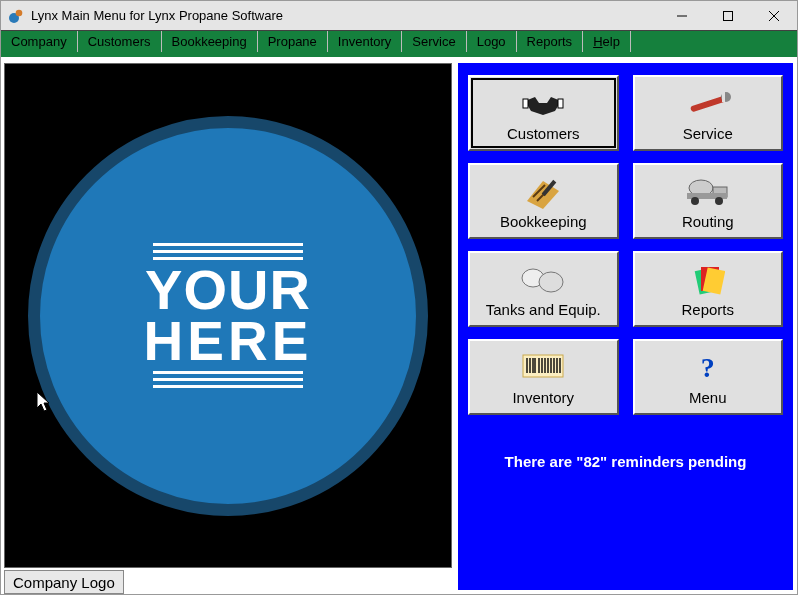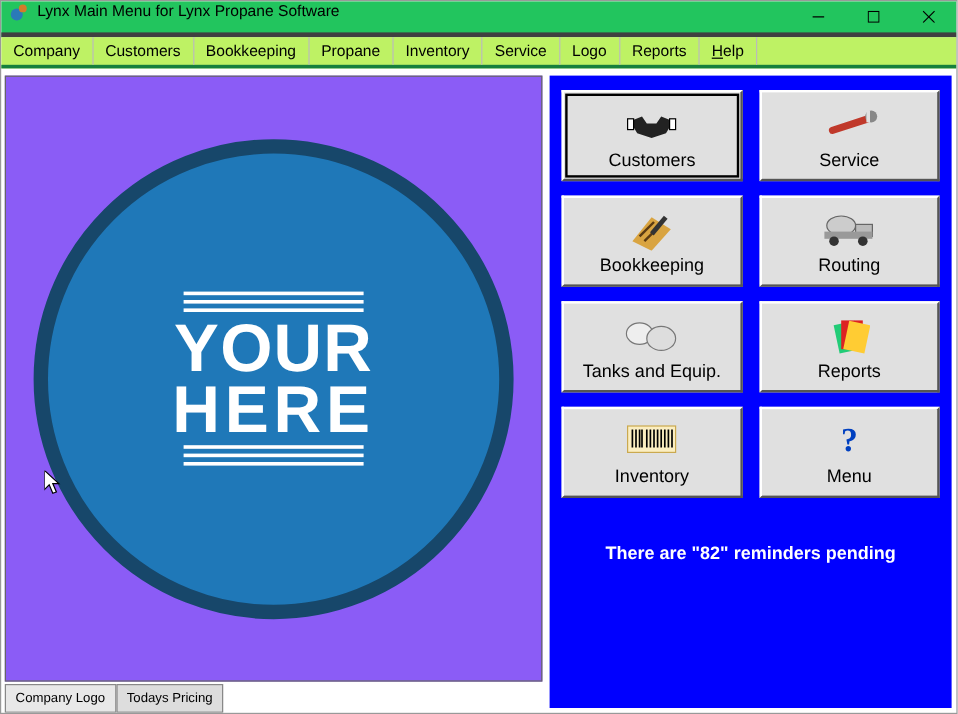--- a/index.html
+++ b/index.html
@@ -10,24 +10,24 @@
     font-size: 13px;
     background: #fff;
     width: 798px;
     height: 595px;
     overflow: hidden;
     border: 1px solid #999;
   }
   
   .titlebar {
     height: 30px;
-    background: #22c55e;
-    display: flex;
-    align-items: flex-start;
-    border-bottom: 4px solid #404040;
+    background: #e5e5e5;
+    display: flex;
+    align-items: center;
+    border-bottom: 1px solid #404040;
   }
   .titlebar .app-icon {
     width: 18px; height: 18px;
     margin: 0 6px;
     display: inline-flex; align-items:center; justify-content:center;
   }
   .titlebar .title {
     flex: 1;
     color: #000;
     font-size: 13px;
@@ -44,22 +44,22 @@
     justify-content: center;
     font-family: "Segoe UI Symbol", sans-serif;
     font-size: 12px;
     color: #000;
   }
   
   .menubar {
     height: 26px;
     display: flex;
     align-items: stretch;
-    background: #bef264;
-    border-bottom: 3px solid #15803d;
+    background: #15803d;
+    border-bottom: 5px solid #15803d;
   }
   .menu-item {
     padding: 4px 10px;
     border-right: 1px solid #bbb;
     display:flex; align-items:center;
     cursor: default;
     font-size: 13px;
   }
   .menu-item.first { }
   .menu-item .ul { text-decoration: underline; }
@@ -71,21 +71,21 @@
   
   .left {
     width: 454px;
     padding: 6px 3px 0 3px;
     display: flex;
     flex-direction: column;
   }
   .logo-frame {
     flex: 1;
     border: 1px solid #666;
-    background: #8b5cf6;
+    background: #000000;
     display: flex;
     align-items: center;
     justify-content: center;
     position: relative;
   }
   .logo-circle {
     width: 400px; height: 400px;
     border-radius: 50%;
     background: #1f78b8;
     border: 12px solid #17476a;
@@ -114,21 +114,21 @@
     display: flex;
     align-items: flex-end;
   }
   .tab {
     height: 24px;
     padding: 2px 8px;
     border: 1px solid #888;
     border-bottom: 1px solid #888;
     margin-right: 0px;
     background: #ddd;
-    font-size: 11px;
+    font-size: 15px;
     display:flex; align-items:center;
   }
   .tab.active {
     background: #e8e8e8;
   }
   
   .right {
     flex: 1;
     margin: 6px 4px 4px 3px;
     background: #0000ff;
@@ -236,21 +236,20 @@
             <hr>
             <hr>
           </div>
       </div>
       <svg class="cursor-arrow" width="16" height="22" viewBox="0 0 16 22">
         <path d="M0 0 L0 16 L4 12 L7 19 L10 18 L7 11 L12 11 Z" fill="#fff" stroke="#000" stroke-width="1"></path>
       </svg>
     </div>
     <div class="bottom-tabs">
       <div class="tab active">Company Logo</div>
-      <div class="tab">Todays Pricing</div>
     </div>
   </div>
 
   <div class="right">
     <div class="btn-grid">
 
       <div class="dash-btn selected">
         <div class="icon-slot">
           <svg width="44" height="30" viewBox="0 0 44 30">
             <path d="M4 12 L14 8 L18 14 L26 14 L30 8 L40 12 L34 22 L22 26 L10 22 Z" fill="#222"></path>

